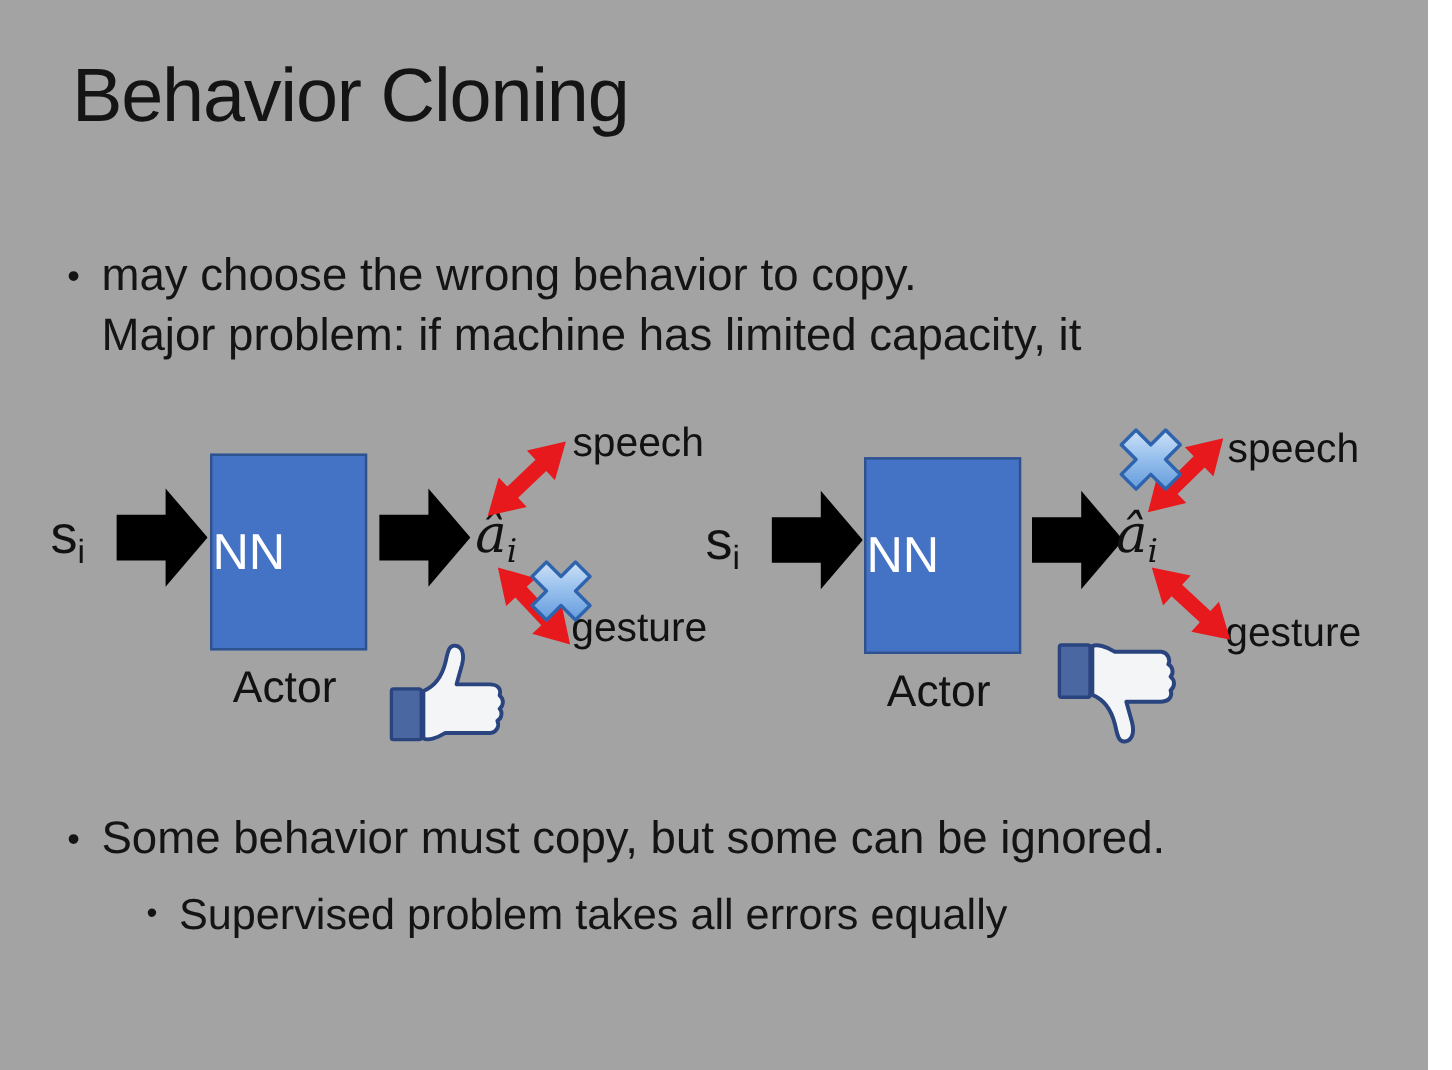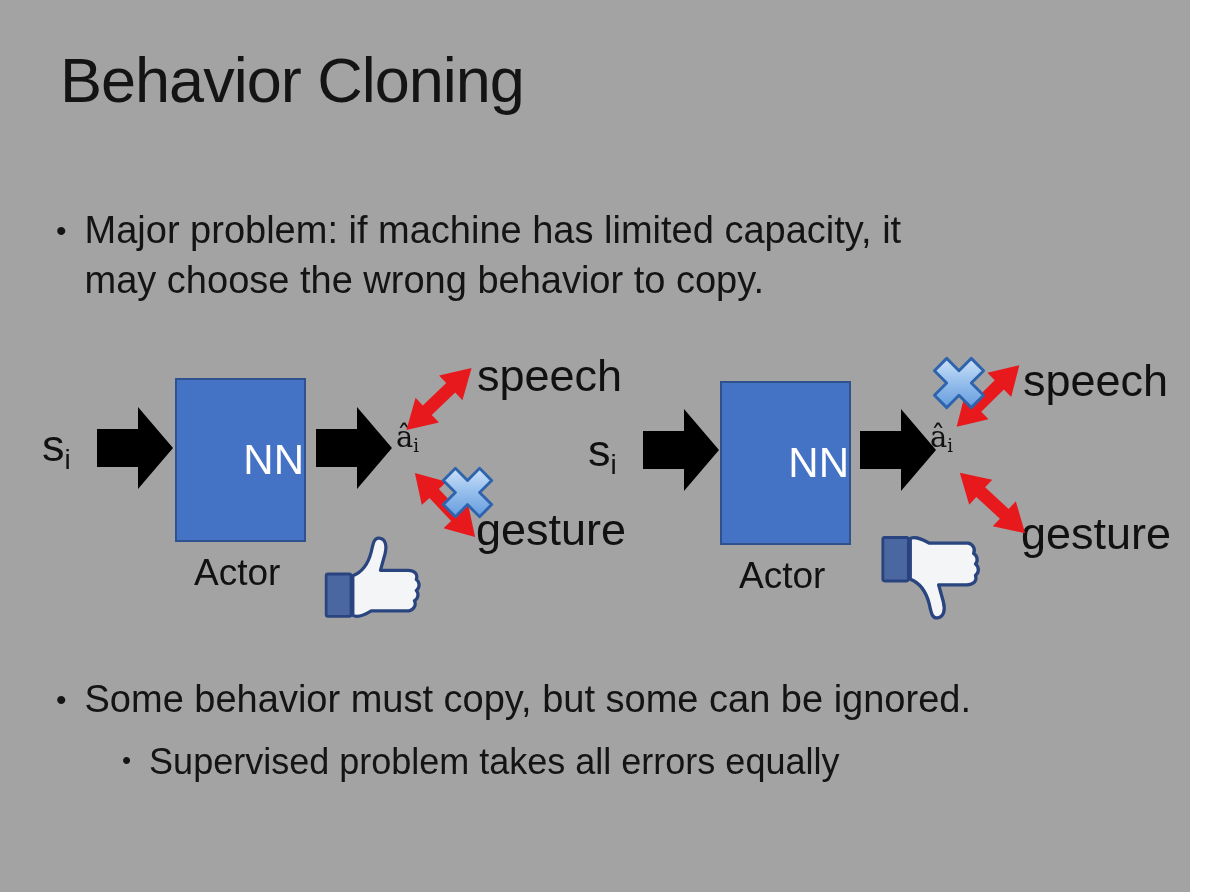--- a/index.html
+++ b/index.html
@@ -32,25 +32,25 @@
   .sub{left:122px;top:738px;font-size:36px}
   .lines div{white-space:nowrap}
 
   
   .abs{position:absolute}
   .si{font-size:45px}
   .si sub,.ai sub{font-size:0.62em;vertical-align:-0.3em}
   .nn-box{
     position:absolute;width:131px;height:164px;
     background:var(--nn-box-fill,#4472C4);border:2px solid var(--nn-box-border,#2F528F);
-    display:flex;align-items:center;justify-content:flex-end;
+    display:flex;align-items:center;justify-content:flex-start;
     color:#ffffff;font-size:42px;
   }
-  .ai{font-family:"DejaVu Serif",serif;font-size:29px}
-  .dlabel{font-size:45px}
+  .ai{font-family:"DejaVu Serif",serif;font-style:italic;font-size:44px}
+  .dlabel{font-size:34px}
   .actor{font-size:37px}
   .block-arrow{position:absolute;width:76px;height:96px}
   .block-arrow polygon{fill:var(--arrow-black,#000)}
   .red-arrow{position:absolute;height:34px;z-index:2}
   .red-arrow svg{display:block;width:100%;height:100%}
   .red-arrow polygon{fill:var(--arrow-red,#E8191D)}
   .cross{position:absolute;z-index:3}
   .cross path{stroke:var(--cross-stroke,#2E64AE)}
   .thumb{position:absolute}
   .thumb .hand{fill:var(--thumb-hand,#F4F5F7);stroke:var(--thumb-outline,#29447E);stroke-width:3.5;stroke-linejoin:round}
@@ -70,22 +70,22 @@
         <stop offset="1" stop-color="#4D8BD6"></stop>
       </linearGradient>
     </defs>
   </svg>
 
   <h1 class="title">Behavior Cloning</h1>
 
   <div class="bullet b1">
     <span class="dot">•</span>
     <div class="lines">
+      <div>may choose the wrong behavior to copy.</div>
       <div>Major problem: if machine has limited capacity, it</div>
-      <div>may choose the wrong behavior to copy.</div>
     </div>
   </div>
 
   <div>
     <div class="abs si" style="left:42px;top:420px"><span>s</span><sub>i</sub></div>
 
     <svg class="block-arrow" style="left:97px;top:400px" viewBox="0 0 76 96">
       <polygon points="0,29 41,29 41,7 76,48 41,89 41,67 0,67"></polygon>
     </svg>
 

